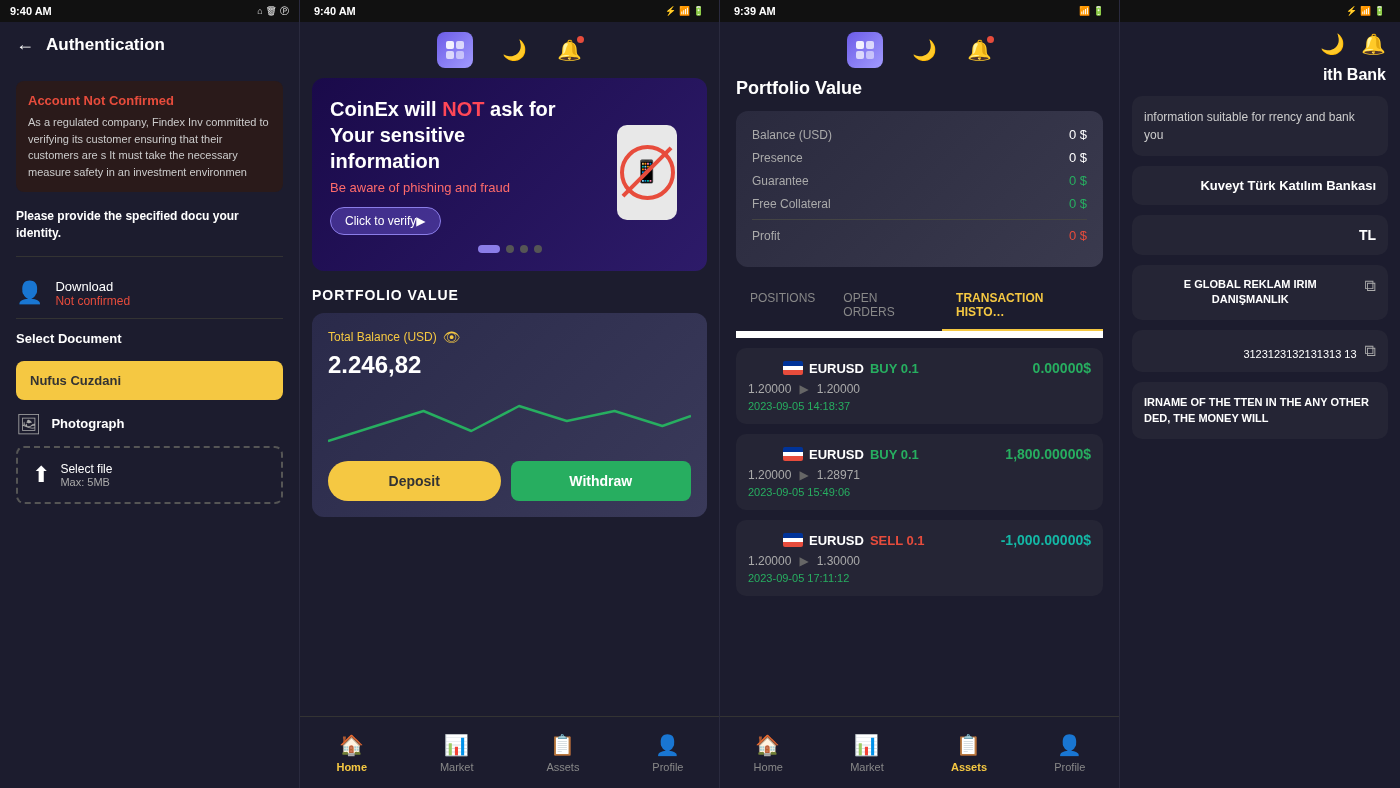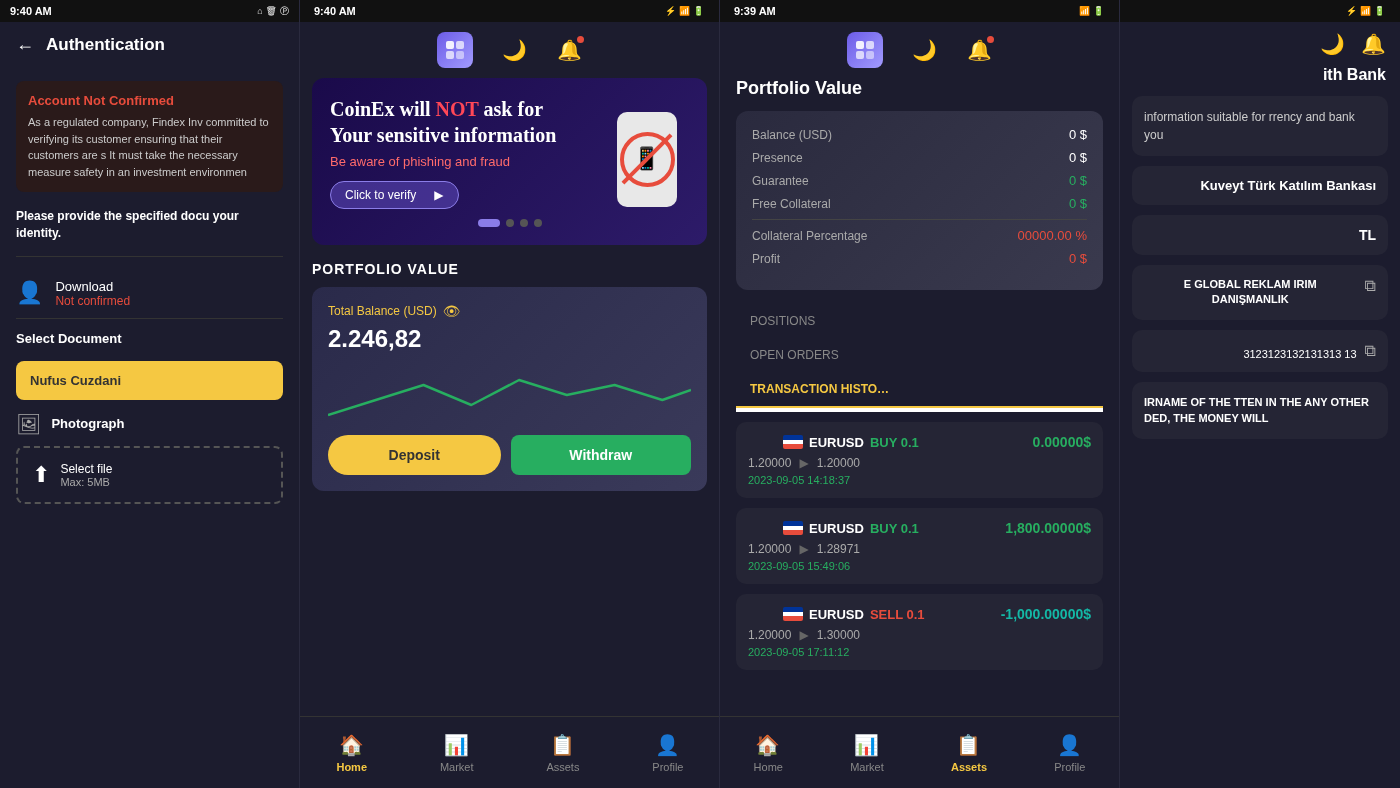--- a/index.html
+++ b/index.html
@@ -249,42 +249,41 @@
       justify-content: center;
     }
 
     .banner-title {
       color: #fff;
       font-size: 20px;
       font-weight: 700;
       line-height: 1.3;
       margin-bottom: 6px;
       max-width: 240px;
-      font-family: Liberation Serif, serif;
     }
 
     .banner-highlight { color: #ff4757; }
 
     .banner-subtitle {
       color: #ff6b6b;
       font-size: 13px;
       margin-bottom: 12px;
     }
 
     .banner-btn {
       background: rgba(100, 80, 200, 0.5);
       border: 1px solid #8b7de8;
       border-radius: 20px;
       padding: 6px 14px;
       color: #fff;
       font-size: 12px;
       cursor: pointer;
       display: inline-flex;
       align-items: flex-start;
-      gap: 18px;
+      gap: 0;
       width: fit-content;
     }
 
     .banner-phone {
       position: absolute;
       right: 20px;
       top: 50%;
       transform: translateY(-50%);
       width: 70px;
       height: 100px;
@@ -489,23 +488,22 @@
 
     .pv-label { color: #aaa; font-size: 12px; }
     .pv-value { color: #fff; font-size: 13px; font-weight: 500; }
     .pv-value.green { color: #27ae60; }
     .pv-value.red { color: #e74c3c; }
 
     .pv-divider { height: 1px; background: #444; margin: 8px 0; }
 
     .tabs-row {
       display: flex;
-      border-bottom: 4px solid #ffffff;
+      border-bottom: 7px solid #ffffff;
       margin: 0 16px;
-      flex-direction: column;
     }
 
     .tab-item {
       padding: 10px 14px;
       font-size: 12px;
       color: #888;
       cursor: pointer;
       font-weight: 500;
     }
 
@@ -908,24 +906,20 @@
     <div class="pv-row">
       <span class="pv-label">Guarantee</span>
       <span class="pv-value green">0 $</span>
     </div>
     <div class="pv-row">
       <span class="pv-label">Free Collateral</span>
       <span class="pv-value green">0 $</span>
     </div>
     <div class="pv-divider"></div>
     <div class="pv-row">
-      <span class="pv-label">Collateral Percentage</span>
-      <span class="pv-value red">00000.00 %</span>
-    </div>
-    <div class="pv-row">
       <span class="pv-label">Profit</span>
       <span class="pv-value red">0 $</span>
     </div>
   </div>
 
   <div class="tabs-row">
     <div class="tab-item">POSITIONS</div>
     <div class="tab-item">OPEN ORDERS</div>
     <div class="tab-item active">TRANSACTION HISTO…</div>
   </div>

